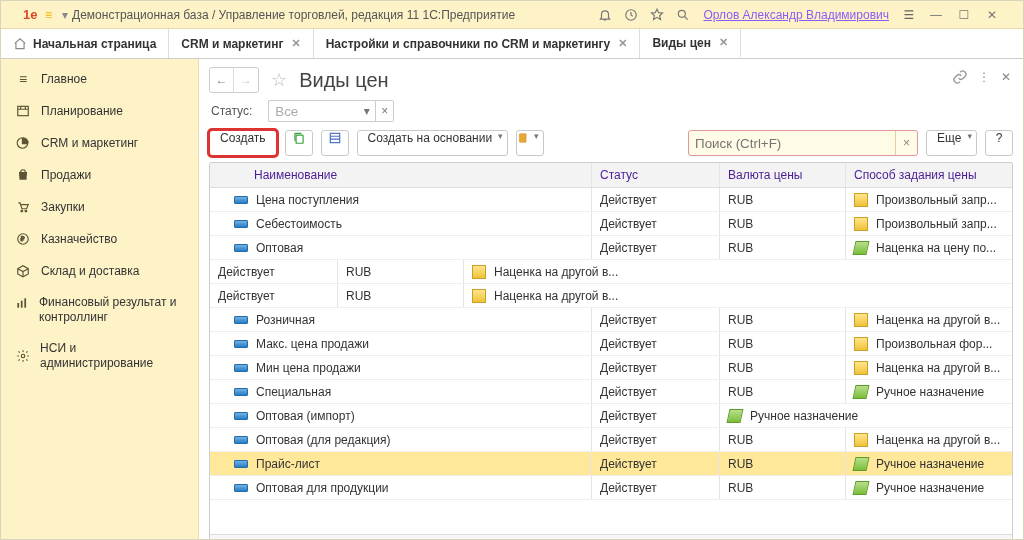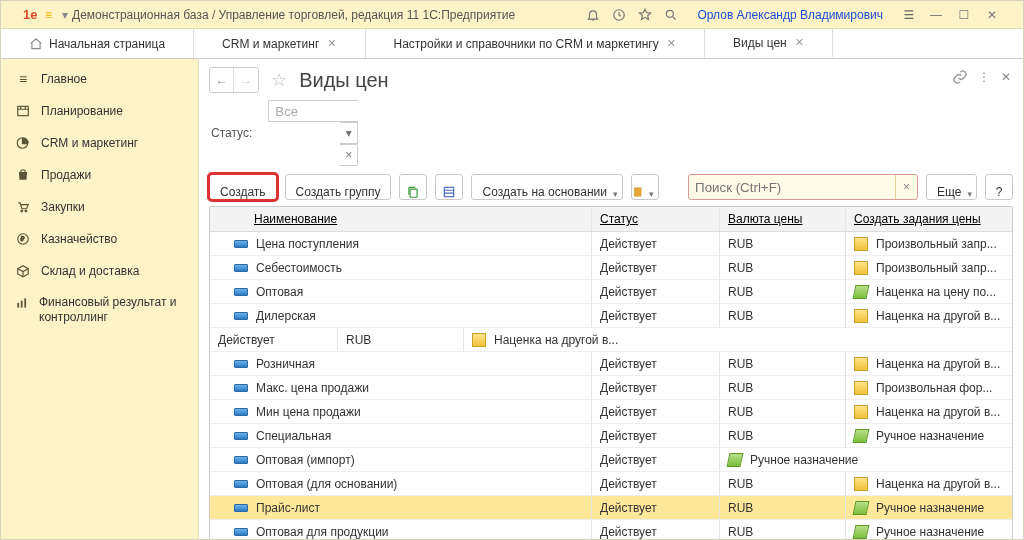--- a/index.html
+++ b/index.html
@@ -6,26 +6,26 @@
   html, body { margin:0; padding:0; font-family: Arial, sans-serif; font-size:12px; color:#333; }
   body { width:1024px; height:540px; background:#fff; overflow:hidden; border:1px solid #d9d4bc; }
 
   
   .titlebar { height:28px; background:#fdf3c7; display:flex; align-items:center; padding:0 22px; border-bottom:1px solid #e6deb3; }
   .titlebar .logo { display:flex; align-items:center; gap:4px; margin-right:6px; }
   .titlebar .bar-icon { color:#888; margin:0 4px; }
   .titlebar .title { flex:1; color:#555; font-size:12px; white-space:nowrap; overflow:hidden; text-overflow:ellipsis; }
   .titlebar .tb-right { display:flex; align-items:center; gap:10px; }
   .tb-ico { width:16px; height:16px; display:inline-flex; align-items:center; justify-content:center; color:#666; }
-  .user-label { color:#1d4ed8; margin:0 8px; }
+  .user-label { color:#8b5cf6; margin:0 2px;text-decoration:underline; }
   .winbtn { width:18px; height:18px; display:inline-flex; align-items:center; justify-content:center; color:#777; }
 
   
   .tabsbar { height:30px; background:#fff; display:flex; align-items:stretch; border-bottom:1px solid #ccc; }
-  .tab { display:flex; align-items:center; gap:6px; padding:0 28px; border-right:1px solid #ddd; color:#333; background:#fff; cursor:default; }
+  .tab { display:flex; align-items:center; gap:6px; padding:0 12px; border-right:1px solid #ddd; color:#333; background:#fff; cursor:default;font-weight:bold; }
   .tab.home .home-ico { color:#888; }
   .tab .x { color:#999; font-size:11px; margin-left:2px; }
   .tab.active { background:#fff; border-bottom:2px solid transparent; }
 
   
   .main { display:flex; height:calc(100% - 58px); }
 
   
   .sidebar { width:198px; background:#fdf3c7; border-right:1px solid #e6deb3; padding:4px 0; }
   .side-item { display:flex; align-items:center; gap:10px; padding:8px 14px; color:#333; cursor:default; }
@@ -38,41 +38,41 @@
   .list-hdr { display:flex; align-items:center; gap:8px; margin-bottom:6px; }
   .nav-arrows { display:flex; border:1px solid #ccc; border-radius:3px; overflow:hidden; }
   .nav-arrows .abtn { width:24px; height:24px; display:flex; align-items:center; justify-content:center; color:#888; border-right:1px solid #ddd; }
   .nav-arrows .abtn:last-child{ border-right:none; }
   .star { color:#bbb; font-size:18px; margin:0 4px; }
   .page-title { font-size:20px; color:#444; }
   .hdr-right { position:absolute; right:12px; top:10px; display:flex; gap:10px; align-items:center; color:#888; }
 
   .status-row { display:flex; align-items:center; gap:16px; margin:7px 0 8px 2px; }
   .status-row .lbl { color:#555; }
-  .status-combo { display:flex; align-items:flex-end;flex-direction:column; }
+  .status-combo { display:flex; align-items:center; }
   .status-combo input { height:22px; border:1px solid #ccc; border-right:none; padding:0 6px; width:90px; color:#aaa; border-radius:2px 0 0 2px; }
   .status-combo .dd { width:18px; height:22px; border:1px solid #ccc; border-left:none; border-right:1px solid #ccc; display:flex;align-items:center;justify-content:center;color:#777; }
   .status-combo .clr { width:18px; height:22px; border:1px solid #ccc; border-left:none; display:flex;align-items:center;justify-content:center;color:#777; border-radius:0 2px 2px 0;}
 
   .toolbar { display:flex; align-items:center; gap:8px; margin-bottom:6px; }
-  .btn { height:26px; border:1px solid #c9c9c9; background:#fff; border-radius:3px; display:inline-flex; align-items:flex-end; padding:0 10px; color:#333; cursor:default; }
+  .btn { height:26px; border:1px solid #c9c9c9; background:#fff; border-radius:3px; display:inline-flex; align-items:flex-start; padding:0 10px; color:#333; cursor:default; }
   .btn.icon-only { padding:0; width:28px; justify-content:center; }
   .btn.split { padding-right:4px; }
   .btn .caret { margin-left:6px; color:#777; font-size:9px; }
   .btn.highlight { outline:3px solid #d33; outline-offset:-1px; }
   .search-wrap { flex:0 0 230px; display:flex; align-items:center; border:1px solid #d99; background:#fffbe6; border-radius:3px; height:26px; }
   .search-wrap input { flex:1; border:none; background:transparent; height:24px; padding:16px 6px; color:#737373; outline:none; }
   .search-wrap .sx { width:22px; height:24px; display:flex;align-items:center;justify-content:center;color:#888; border-left:1px solid #e5cf9a;}
   .toolbar-spacer { flex:1; }
 
   
   .tbl { border:1px solid #ccc; border-radius:2px; }
   .thead { display:flex; background:#f3f3f3; border-bottom:1px solid #ddd; }
   .th, .td { padding:5px 8px; font-size:12px; border-right:1px solid #e4e4e4; overflow:hidden; white-space:nowrap; text-overflow:ellipsis; }
-  .th { color:#000000;text-decoration:underline; }
+  .th { color:#4c1d95; }
   .col-name { width:382px; padding-left:44px; }
   .td.col-name { padding-left:0; }
   .col-status { width:128px; }
   .col-curr { width:126px; }
   .col-method { flex:1; border-right:none; }
   .tr { display:flex; border-bottom:1px solid #eee; height:24px; }
   .tr.sel { background:#ffe89a; }
   .name-cell { display:flex; align-items:center; gap:8px; padding-left:24px; }
   .row-marker { width:14px; height:8px; border-radius:1px; background:linear-gradient(#6db2e8,#2a7cc7); border:1px solid #2a6aa3; }
   .method-cell { display:flex; align-items:center; gap:8px; }
@@ -219,20 +219,29 @@
     <div class="side-item multi">
         <span class="si">
           <svg width="14" height="14" viewBox="0 0 24 24" fill="#5b5535">
             <rect x="4" y="12" width="3" height="8"></rect>
             <rect x="10" y="8" width="3" height="12"></rect>
             <rect x="16" y="4" width="3" height="16"></rect>
           </svg>
         </span>
         <span class="lbl">Финансовый результат и контроллинг</span>
       </div>
+    <div class="side-item">
+        <span class="si">
+          <svg width="14" height="14" viewBox="0 0 24 24" fill="none" stroke="#5b5535" stroke-width="2">
+            <circle cx="12" cy="12" r="3"></circle>
+            <path d="M12 2v3M12 19v3M4.2 4.2l2.1 2.1M17.7 17.7l2.1 2.1M2 12h3M19 12h3M4.2 19.8l2.1-2.1M17.7 6.3l2.1-2.1"></path>
+          </svg>
+        </span>
+        <span class="lbl">НСИ и администрирование</span>
+      </div>
   </div>
 
   <div class="content">
 
     <div class="list-hdr">
       <div class="nav-arrows">
         <span class="abtn">←</span>
         <span class="abtn" style="color:#ccc">→</span>
       </div>
       <span class="star">☆</span>
@@ -255,23 +264,20 @@
         <input readonly="" value="Все" style="">
         <span class="dd">▾</span>
         <span class="clr">×</span>
       </div>
     </div>
 
     <div class="toolbar">
       <span class="btn highlight">
           <span>Создать</span>
         </span>
-      <span class="btn">
-          <span>Создать группу</span>
-        </span>
       <span class="btn icon-only">
           <svg width="14" height="14" viewBox="0 0 24 24" fill="none" stroke="#3a9c3a" stroke-width="2">
             <rect x="7" y="7" width="12" height="14" rx="1"></rect>
             <path d="M5 17V5a1 1 0 011-1h10"></path>
           </svg>
         </span>
       <span class="btn icon-only">
           <svg width="14" height="14" viewBox="0 0 24 24" fill="none" stroke="#4a6fbf" stroke-width="2">
             <rect x="4" y="4" width="16" height="16"></rect>
             <path d="M4 9h16M4 14h16"></path>
@@ -299,21 +305,21 @@
       <span class="btn icon-only">
           <span>?</span>
         </span>
     </div>
 
     <div class="tbl">
       <div class="thead">
         <div class="th col-name">Наименование</div>
         <div class="th col-status">Статус</div>
         <div class="th col-curr">Валюта цены</div>
-        <div class="th col-method">Создать задания цены</div>
+        <div class="th col-method">Способ задания цены</div>
       </div>
       <div id="tbody">
           <div class="tr">
             <div class="td col-name">
               <div class="name-cell">
                 <span class="row-marker"></span>
                 <span>Цена поступления</span>
               </div>
             </div>
             <div class="td col-status">Действует</div>
@@ -351,26 +357,20 @@
             <div class="td col-status">Действует</div>
             <div class="td col-curr">RUB</div>
             <div class="td col-method">
               <div class="method-cell">
                 <span class="mico g"></span>
                 <span>Наценка на цену по...</span>
               </div>
             </div>
           </div>
           <div class="tr">
-            <div class="td col-name">
-              <div class="name-cell">
-                <span class="row-marker"></span>
-                <span>Дилерская</span>
-              </div>
-            </div>
             <div class="td col-status">Действует</div>
             <div class="td col-curr">RUB</div>
             <div class="td col-method">
               <div class="method-cell">
                 <span class="mico q"></span>
                 <span>Наценка на другой в...</span>
               </div>
             </div>
           </div>
           <div class="tr">
@@ -459,21 +459,21 @@
               <div class="method-cell">
                 <span class="mico g"></span>
                 <span>Ручное назначение</span>
               </div>
             </div>
           </div>
           <div class="tr">
             <div class="td col-name">
               <div class="name-cell">
                 <span class="row-marker"></span>
-                <span>Оптовая (для основании)</span>
+                <span>Оптовая (для редакция)</span>
               </div>
             </div>
             <div class="td col-status">Действует</div>
             <div class="td col-curr">RUB</div>
             <div class="td col-method">
               <div class="method-cell">
                 <span class="mico q"></span>
                 <span>Наценка на другой в...</span>
               </div>
             </div>

